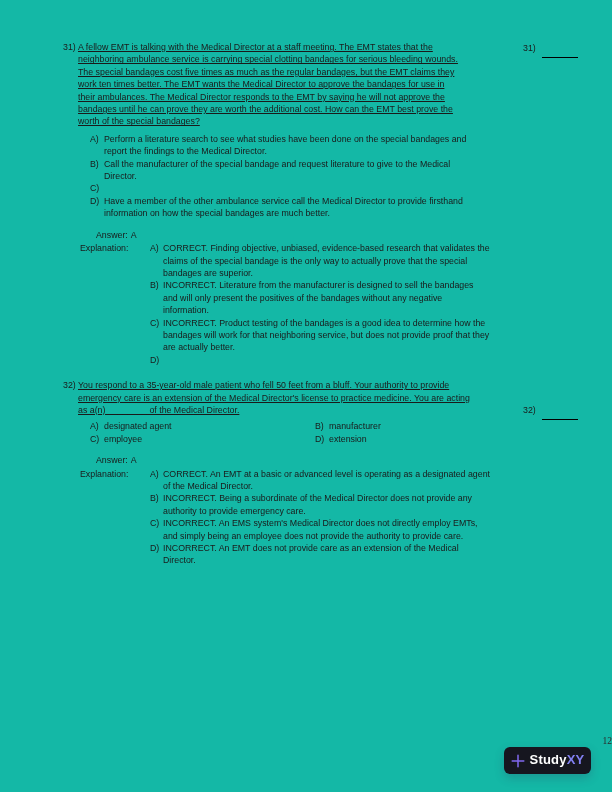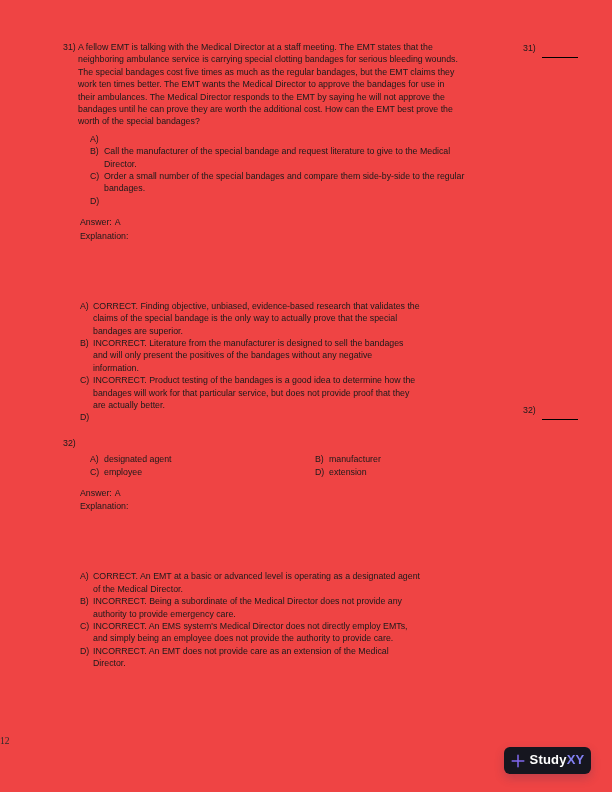--- a/index.html
+++ b/index.html
@@ -1,62 +1,62 @@
 <!DOCTYPE html>
 <html><head>
 <meta charset="utf-8">
 <style>
   html, body { margin: 0; padding: 0; background: #ffffff; }
   .page {
     position: relative;
     width: 612px;
     height: 792px;
-    background: #ef4444;
+    background: #14b8a6;
     font-family: "Liberation Sans", sans-serif;
     font-size: 8.8px;
     line-height: 12.4px;
     color: #1a1a1a;
     overflow: hidden;
   }
   .content { position: absolute; left: 63px; top: 41px; width: 485px; }
   .q-head { display: flex; }
   .q-num { flex: 0 0 15px; }
-  .q-text { white-space: pre; }
+  .q-text { white-space: pre; text-decoration: underline; }
   .options { margin-top: 5px; margin-left: 27px; }
   .opt { display: flex; }
   .opt-label { flex: 0 0 14px; }
   .opt-text { white-space: pre; }
   .options-2col {
     display: grid;
     grid-template-columns: 225px auto;
     margin-left: 27px;
     margin-top: 4px;
   }
-  .answer-line { margin-left: 17px; margin-top: 9px; }
+  .answer-line { margin-left: 33px; margin-top: 9px; }
   .answer-value { margin-left: 3px; }
-  .expl { display: flex; margin-left: 17px; margin-top: 1px; flex-direction: column; }
+  .expl { display: flex; margin-left: 17px; margin-top: 1px; }
   .expl-label { flex: 0 0 70px; }
   .expl-item { display: flex; }
   .expl-item-label { flex: 0 0 13px; }
   .expl-item-text { white-space: pre; }
   .question-32 { margin-top: 13px; }
   .margin-answer { position: absolute; display: flex; align-items: flex-start; }
   .margin-answer-31 { left: 523px; top: 42px; }
   .margin-answer-32 { left: 523px; top: 404px; }
   .answer-blank {
     display: inline-block;
     width: 36px;
     height: 15px;
     border-bottom: 1.3px solid #000000;
     margin-left: 6px;
   }
   .footer-page-number {
     position: absolute;
     left: 0; right: 0; top: 735px;
-    text-align: left;
+    text-align: right;
     font-family: "Liberation Serif", serif;
     font-size: 9.5px;
     color: #2a2a2a;
   }
   .logo-badge {
     position: absolute;
     left: 504px; top: 747px;
     width: 87px; height: 27px;
     background: #16161f;
     border-radius: 6px;
@@ -83,33 +83,35 @@
 neighboring ambulance service is carrying special clotting bandages for serious bleeding wounds.
 The special bandages cost five times as much as the regular bandages, but the EMT claims they
 work ten times better. The EMT wants the Medical Director to approve the bandages for use in
 their ambulances. The Medical Director responds to the EMT by saying he will not approve the
 bandages until he can prove they are worth the additional cost. How can the EMT best prove the
 worth of the special bandages?</span>
       </div>
       <div class="options">
         <div class="opt">
           <span class="opt-label">A)</span>
+          <span class="opt-text">Perform a literature search to see what studies have been done on the special bandages and
+report the findings to the Medical Director.</span>
         </div>
         <div class="opt">
           <span class="opt-label">B)</span>
           <span class="opt-text">Call the manufacturer of the special bandage and request literature to give to the Medical
 Director.</span>
         </div>
         <div class="opt">
           <span class="opt-label">C)</span>
-          <span class="opt-text">Order a small number of the special bandages and compare them side-by-side to the regular
-bandages.</span>
         </div>
         <div class="opt">
           <span class="opt-label">D)</span>
+          <span class="opt-text">Have a member of the other ambulance service call the Medical Director to provide firsthand
+information on how the special bandages are much better.</span>
         </div>
       </div>
       <div class="answer-line">
         <span>Answer:</span><span class="answer-value">A</span>
       </div>
       <div class="expl">
         <span class="expl-label">Explanation:</span>
         <div>
           <div class="expl-item">
             <span class="expl-item-label">A)</span>
@@ -119,33 +121,36 @@
           </div>
           <div class="expl-item">
             <span class="expl-item-label">B)</span>
             <span class="expl-item-text">INCORRECT. Literature from the manufacturer is designed to sell the bandages
 and will only present the positives of the bandages without any negative
 information.</span>
           </div>
           <div class="expl-item">
             <span class="expl-item-label">C)</span>
             <span class="expl-item-text">INCORRECT. Product testing of the bandages is a good idea to determine how the
-bandages will work for that particular service, but does not provide proof that they
+bandages will work for that neighboring service, but does not provide proof that they
 are actually better.</span>
           </div>
           <div class="expl-item">
             <span class="expl-item-label">D)</span>
           </div>
         </div>
       </div>
     </section>
 
     <section class="question-32">
       <div class="q-head">
         <span class="q-num">32)</span>
+        <span class="q-text">You respond to a 35-year-old male patient who fell 50 feet from a bluff. Your authority to provide
+emergency care is an extension of the Medical Director's license to practice medicine. You are acting
+as a(n) ________ of the Medical Director.</span>
       </div>
       <div class="options-2col">
         <div class="opt">
           <span class="opt-label">A)</span>
           <span class="opt-text">designated agent</span>
         </div>
         <div class="opt">
           <span class="opt-label">B)</span>
           <span class="opt-text">manufacturer</span>
         </div>

